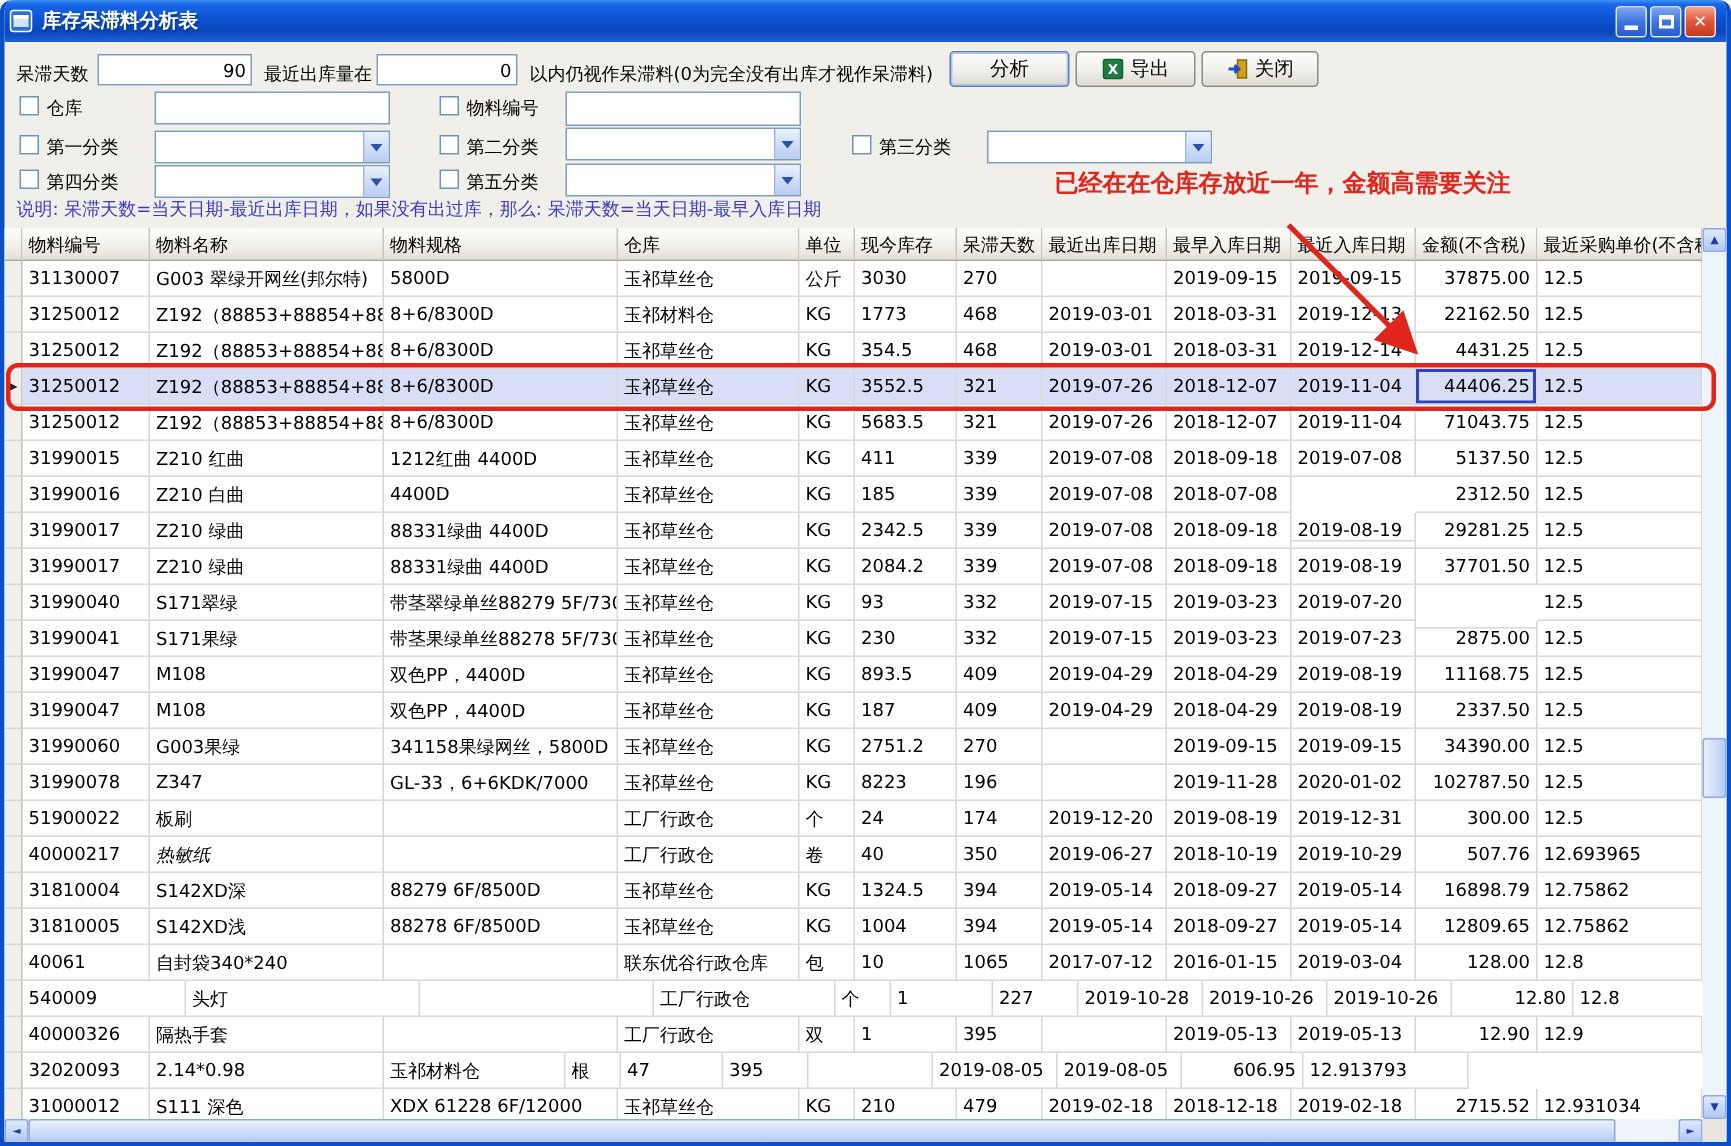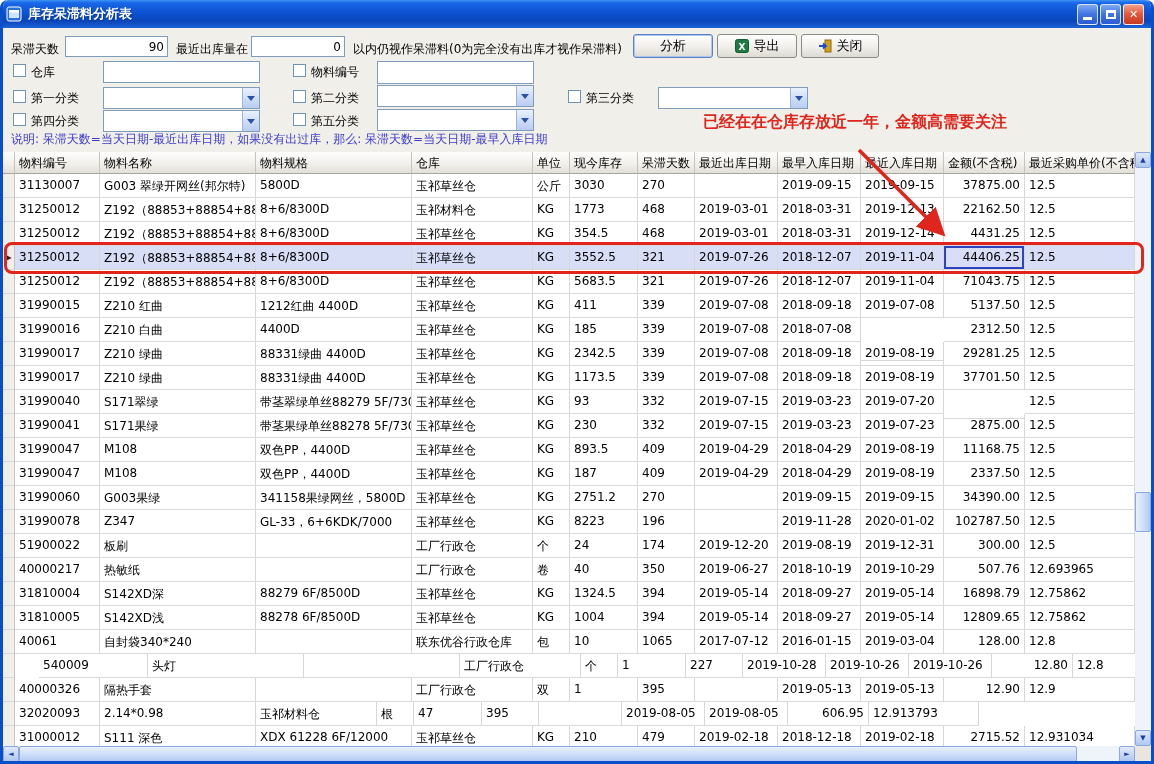--- a/index.html
+++ b/index.html
@@ -318,21 +318,21 @@
           <div class="grid-cell num" style="width: 81px;">29281.25</div>
           <div class="grid-cell" style="width: 110px;">12.5</div>
         </div>
         <div class="grid-row">
           <div class="sel-cell"></div>
           <div class="grid-cell" style="width: 85px;">31990017</div>
           <div class="grid-cell" style="width: 156px;">Z210 绿曲</div>
           <div class="grid-cell" style="width: 156px;">88331绿曲 4400D</div>
           <div class="grid-cell" style="width: 121px;">玉祁草丝仓</div>
           <div class="grid-cell" style="width: 37px;">KG</div>
-          <div class="grid-cell" style="width: 68px;">1173.5</div>
+          <div class="grid-cell" style="width: 68px;">2084.2</div>
           <div class="grid-cell" style="width: 57px;">339</div>
           <div class="grid-cell" style="width: 83px;">2019-07-08</div>
           <div class="grid-cell" style="width: 83px;">2018-09-18</div>
           <div class="grid-cell" style="width: 83px;">2019-08-19</div>
           <div class="grid-cell num" style="width: 81px;">37701.50</div>
           <div class="grid-cell" style="width: 110px;">12.5</div>
         </div>
         <div class="grid-row">
           <div class="sel-cell"></div>
           <div class="grid-cell" style="width: 85px;">31990040</div>
@@ -434,21 +434,21 @@
           <div class="grid-cell" style="width: 57px;">174</div>
           <div class="grid-cell" style="width: 83px;">2019-12-20</div>
           <div class="grid-cell" style="width: 83px;">2019-08-19</div>
           <div class="grid-cell" style="width: 83px;">2019-12-31</div>
           <div class="grid-cell num" style="width: 81px;">300.00</div>
           <div class="grid-cell" style="width: 110px;">12.5</div>
         </div>
         <div class="grid-row">
           <div class="sel-cell"></div>
           <div class="grid-cell" style="width: 85px;">40000217</div>
-          <div class="grid-cell" style="width: 156px;">热敏纸</div>
+          <div class="grid-cell" style="width: 156px; font-style: italic;">热敏纸</div>
           <div class="grid-cell" style="width: 156px;"></div>
           <div class="grid-cell" style="width: 121px;">工厂行政仓</div>
           <div class="grid-cell" style="width: 37px;">卷</div>
           <div class="grid-cell" style="width: 68px;">40</div>
           <div class="grid-cell" style="width: 57px;">350</div>
           <div class="grid-cell" style="width: 83px;">2019-06-27</div>
           <div class="grid-cell" style="width: 83px;">2018-10-19</div>
           <div class="grid-cell" style="width: 83px;">2019-10-29</div>
           <div class="grid-cell num" style="width: 81px;">507.76</div>
           <div class="grid-cell" style="width: 110px;">12.693965</div>
@@ -493,21 +493,21 @@
           <div class="grid-cell" style="width: 68px;">10</div>
           <div class="grid-cell" style="width: 57px;">1065</div>
           <div class="grid-cell" style="width: 83px;">2017-07-12</div>
           <div class="grid-cell" style="width: 83px;">2016-01-15</div>
           <div class="grid-cell" style="width: 83px;">2019-03-04</div>
           <div class="grid-cell num" style="width: 81px; text-align: right;">128.00</div>
           <div class="grid-cell" style="width: 110px;">12.8</div>
         </div>
         <div class="grid-row">
           <div class="sel-cell"></div>
-          <div class="grid-cell" style="width: 109px; margin-left: 24px;">540009</div>
+          <div class="grid-cell" style="width: 109px;">540009</div>
           <div class="grid-cell" style="width: 156px;">头灯</div>
           <div class="grid-cell" style="width: 156px;"></div>
           <div class="grid-cell" style="width: 121px;">工厂行政仓</div>
           <div class="grid-cell" style="width: 37px;">个</div>
           <div class="grid-cell" style="width: 68px;">1</div>
           <div class="grid-cell" style="width: 57px;">227</div>
           <div class="grid-cell" style="width: 83px;">2019-10-28</div>
           <div class="grid-cell" style="width: 83px;">2019-10-26</div>
           <div class="grid-cell" style="width: 83px;">2019-10-26</div>
           <div class="grid-cell num" style="width: 81px;">12.80</div>

